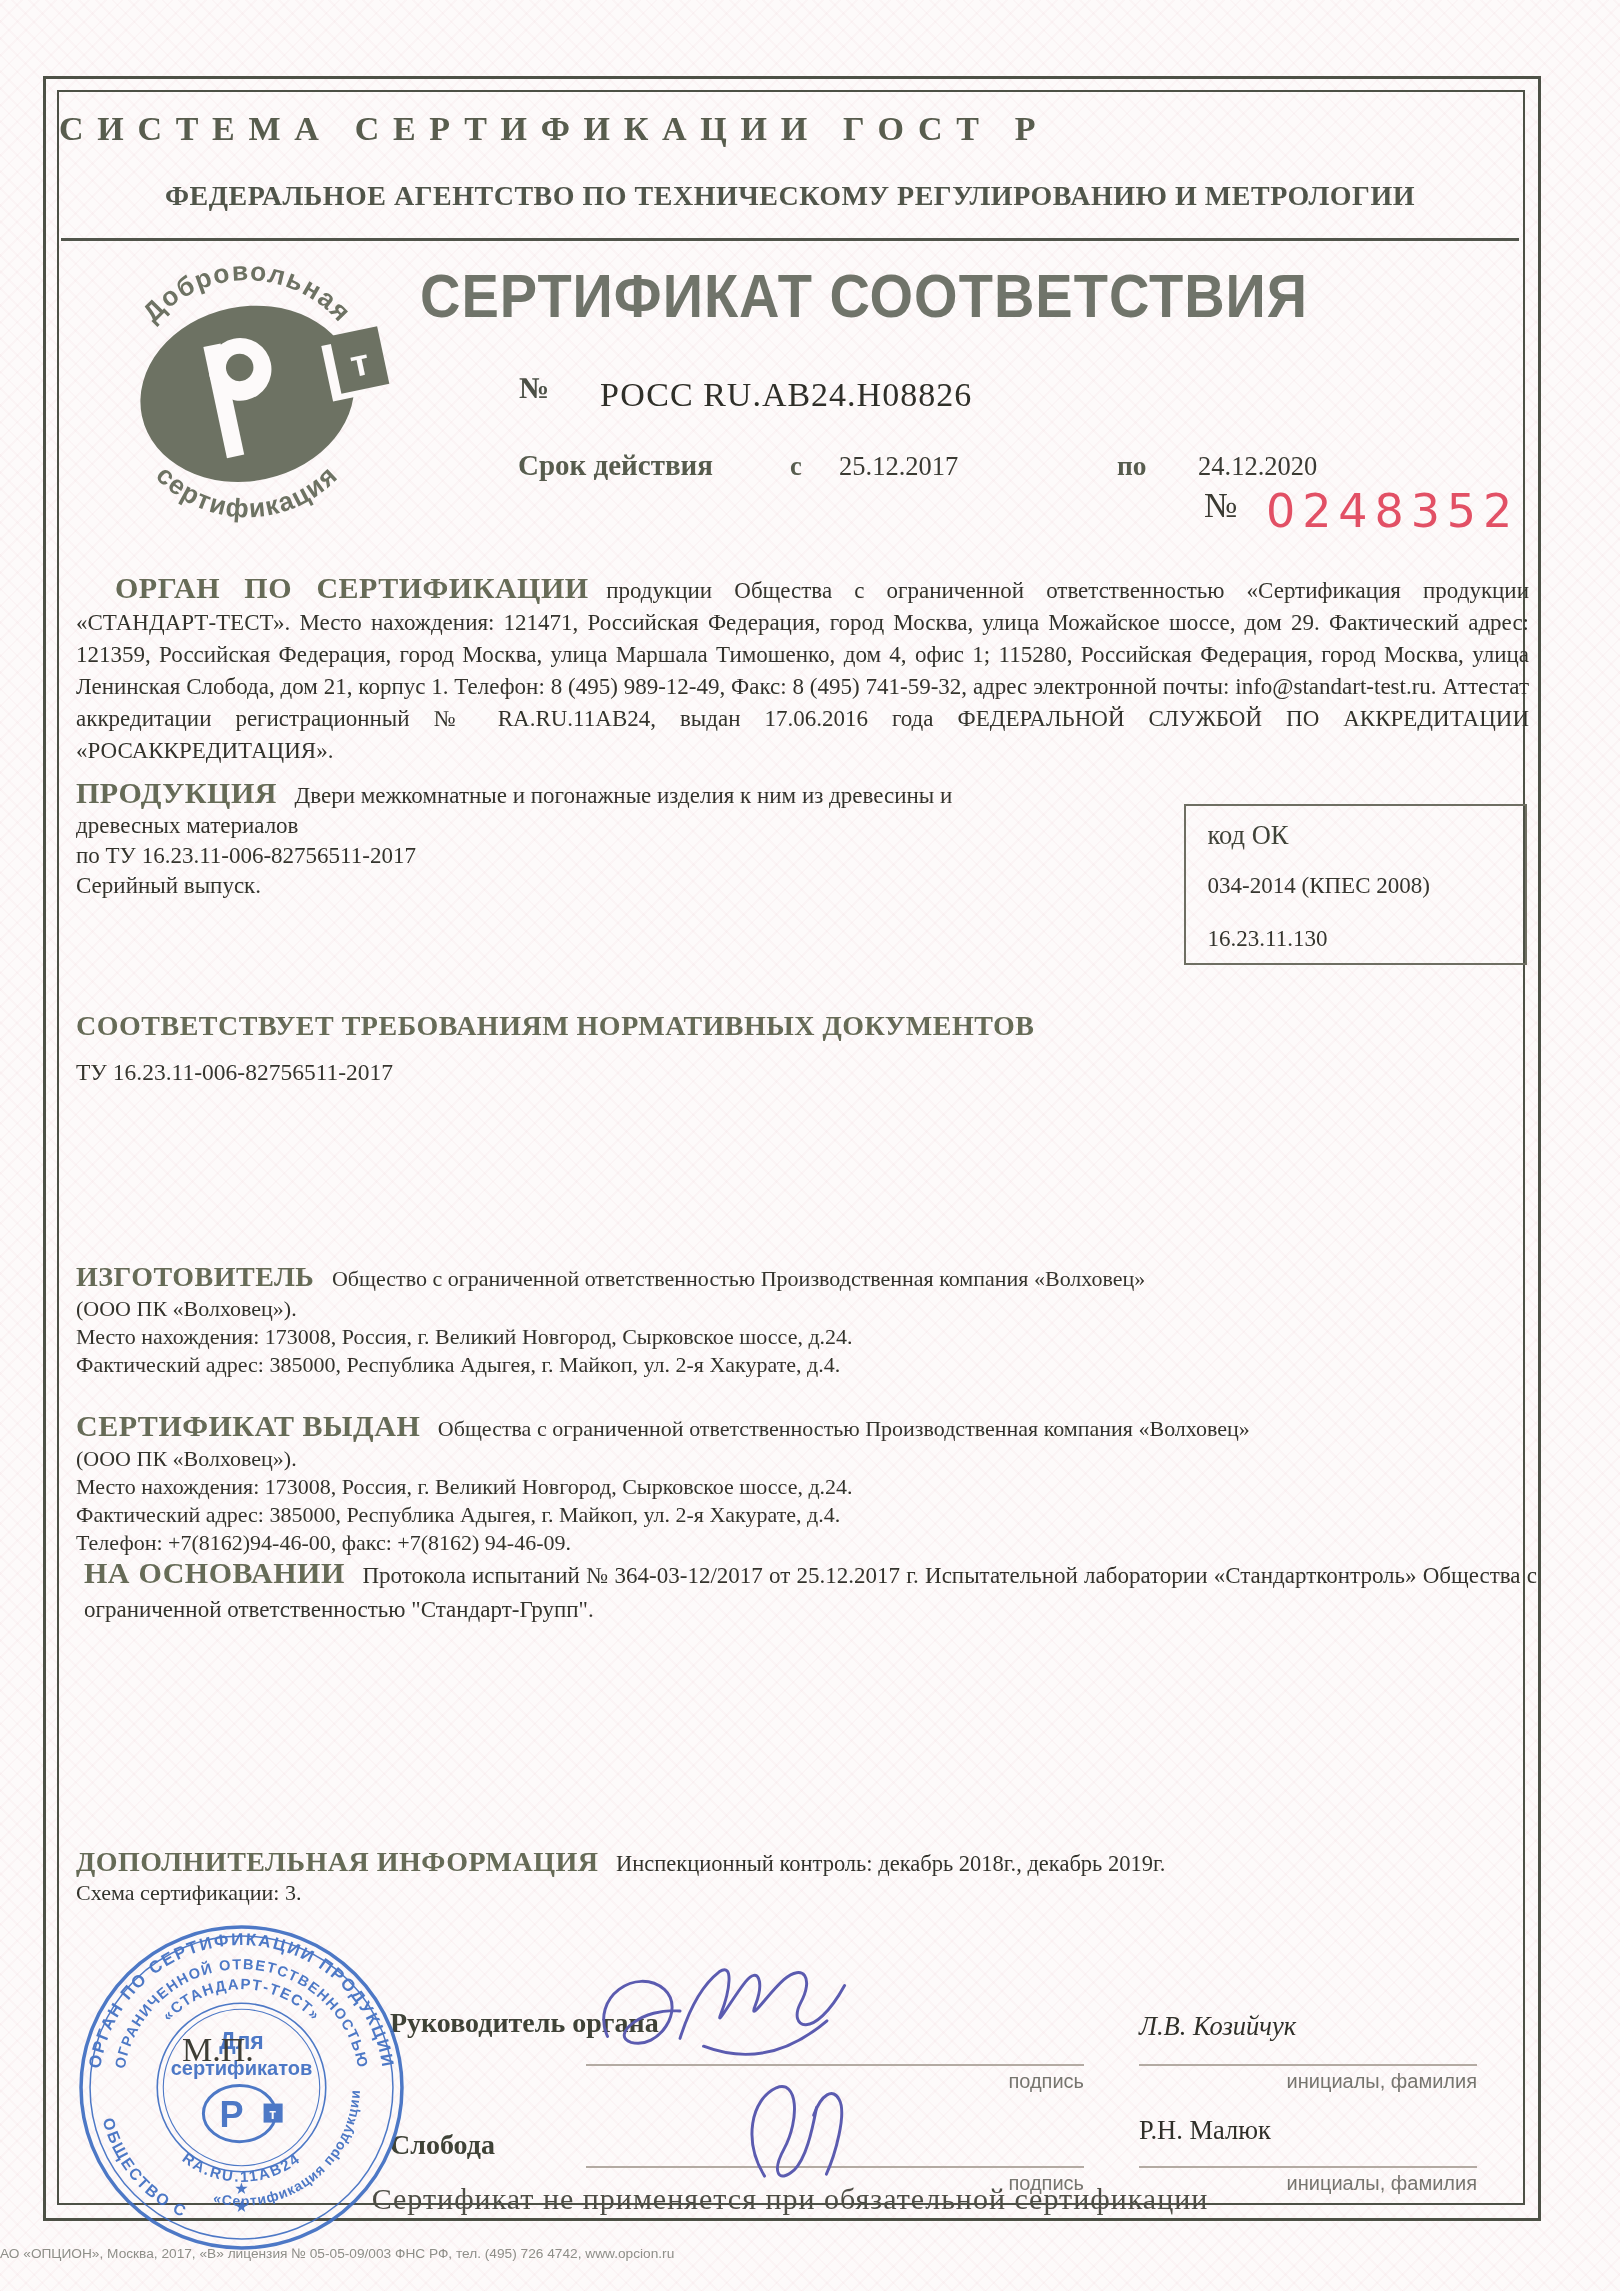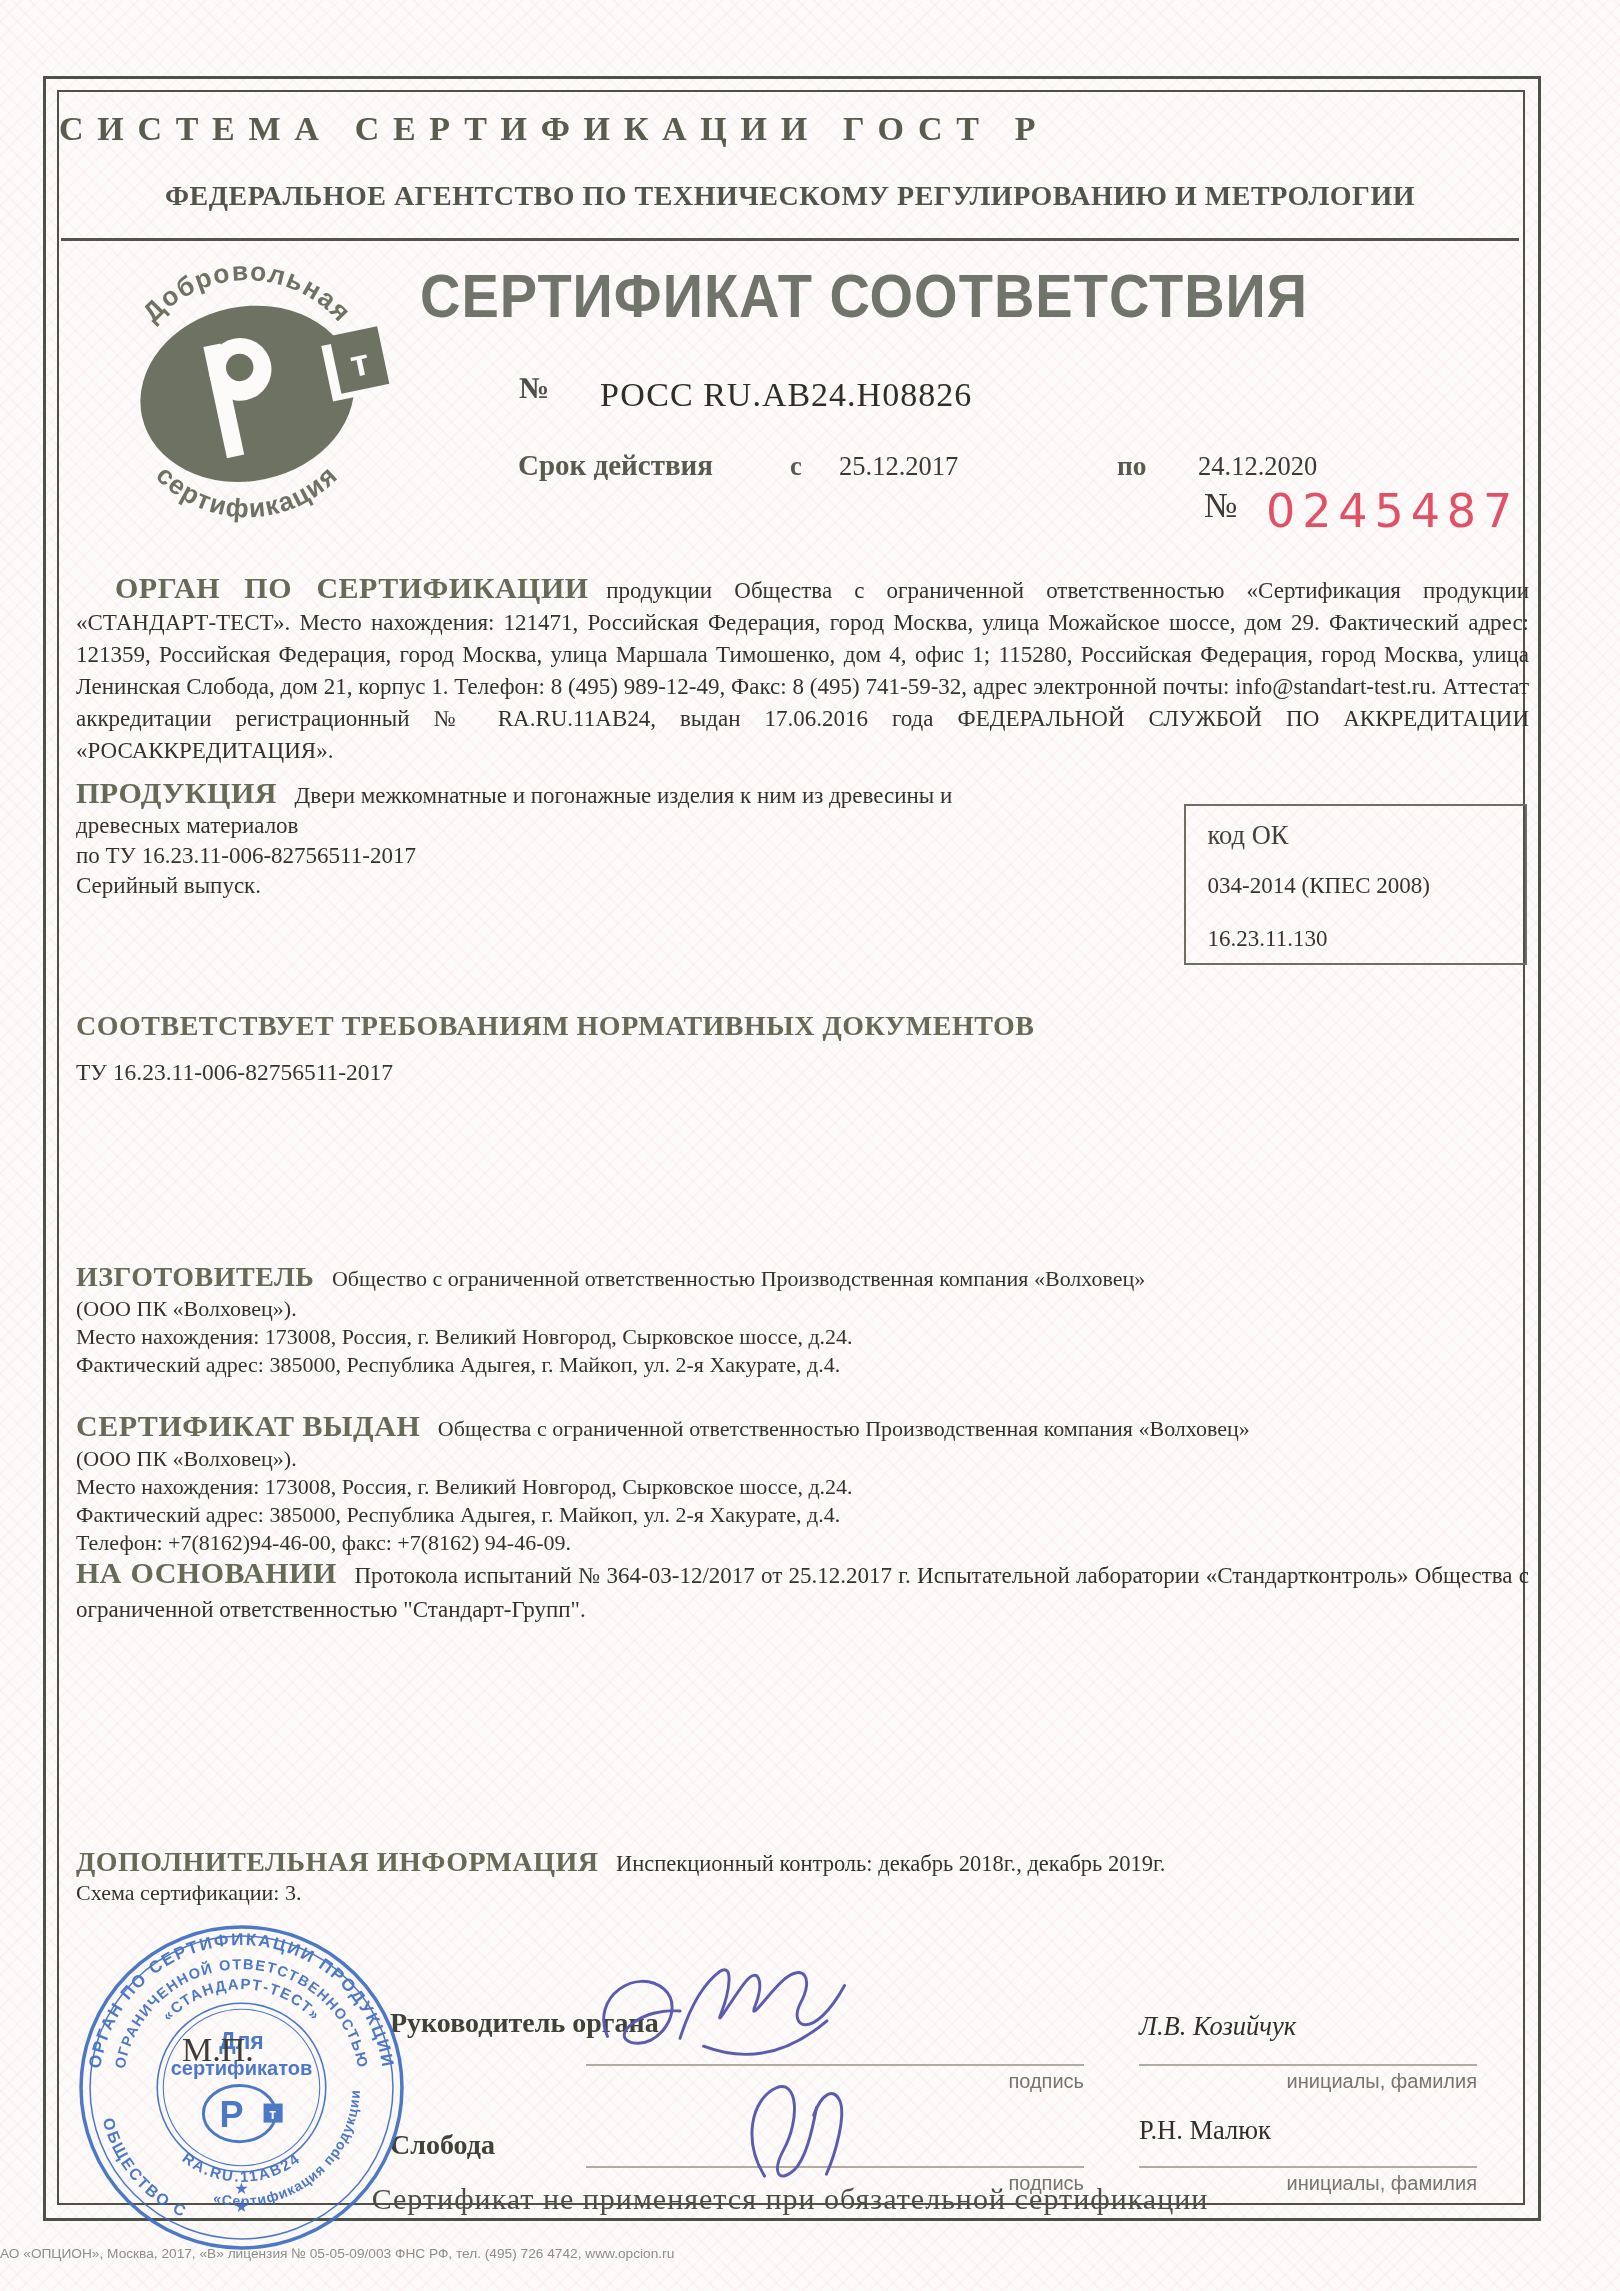--- a/index.html
+++ b/index.html
@@ -41,21 +41,21 @@
   .prod-lines div{line-height:30px;}
   .conf-h{left:76px;top:1010px;font-size:28px;font-weight:700;color:#666b57;letter-spacing:0.5px;}
   .conf-line{left:76px;top:1059px;font-size:23.5px;color:#35352e;}
   .code-box{border:2px solid #6e6e62;background:transparent;}
   .box-ok{left:1184px;top:804px;width:339px;height:157px;}
   .box-tnved{left:1184px;top:1037px;width:339px;height:265px;}
   .code-label{position:absolute;left:21.6px;font-size:26.5px;color:#3f4238;}
   .code-val{position:absolute;left:21.6px;font-size:23px;color:#35352e;}
   .manufacturer{top:1260px;line-height:28px;font-size:22px;}
   .issued{top:1409px;line-height:28px;font-size:22px;}
-  .basis{top:1556px;line-height:34px;}
+  .basis{top:1556px;line-height:34px;margin-left:8px;}
   .additional{top:1847px;line-height:30px;font-size:22.5px;}
   .mp{left:182px;top:2031px;font-size:34px;color:#3d3d35;z-index:6;}
   .sig-label{font-size:28px;font-weight:700;color:#3f4237;}
   .sig-line{height:2px;background:#b3aaa2;}
   .sig-caption{font-family:"Liberation Sans",sans-serif;font-size:20px;color:#76756f;text-align:right;}
   .sig-name{font-size:26.5px;color:#2f2f29;}
   .note{left:59px;top:2182px;width:1462px;text-align:center;font-size:30px;color:#4d4d45;
     letter-spacing:1px;z-index:3;}
   .print-footer{left:0;top:2246px;width:1292px;text-align:left;
     font-family:"Liberation Sans",sans-serif;font-size:13.7px;color:#8e8e88;}
@@ -104,21 +104,21 @@
   <div class="abs certno-label">№</div>
   <div class="abs certno-value">РОСС RU.АВ24.Н08826</div>
 
   <div class="abs val-label">Срок действия</div>
   <div class="abs val-s">с</div>
   <div class="abs val-from">25.12.2017</div>
   <div class="abs val-po">по</div>
   <div class="abs val-to">24.12.2020</div>
 
   <div class="abs blank-label">№</div>
-  <div class="abs blank-value">0245487</div>
+  <div class="abs blank-value">0248352</div>
 
   <div class="abs sec organ">
     <span class="sec-h">ОРГАН ПО СЕРТИФИКАЦИИ</span><span>продукции Общества с ограниченной ответственностью «Сертификация продукции «СТАНДАРТ-ТЕСТ». Место нахождения: 121471, Российская Федерация, город Москва, улица Можайское шоссе, дом 29. Фактический адрес: 121359, Российская Федерация, город Москва, улица Маршала Тимошенко, дом 4, офис 1; 115280, Российская Федерация, город Москва, улица Ленинская Слобода, дом 21, корпус 1. Телефон: 8 (495) 989-12-49, Факс: 8 (495) 741-59-32, адрес электронной почты: info@standart-test.ru.  Аттестат аккредитации регистрационный № RA.RU.11АВ24, выдан 17.06.2016 года ФЕДЕРАЛЬНОЙ СЛУЖБОЙ ПО АККРЕДИТАЦИИ «РОСАККРЕДИТАЦИЯ».</span>
   </div>
 
   <div class="abs sec production">
     <div>
       <span class="sec-h">ПРОДУКЦИЯ</span><span>Двери межкомнатные и погонажные изделия к ним из древесины и</span>
     </div>
     <div class="prod-lines">

